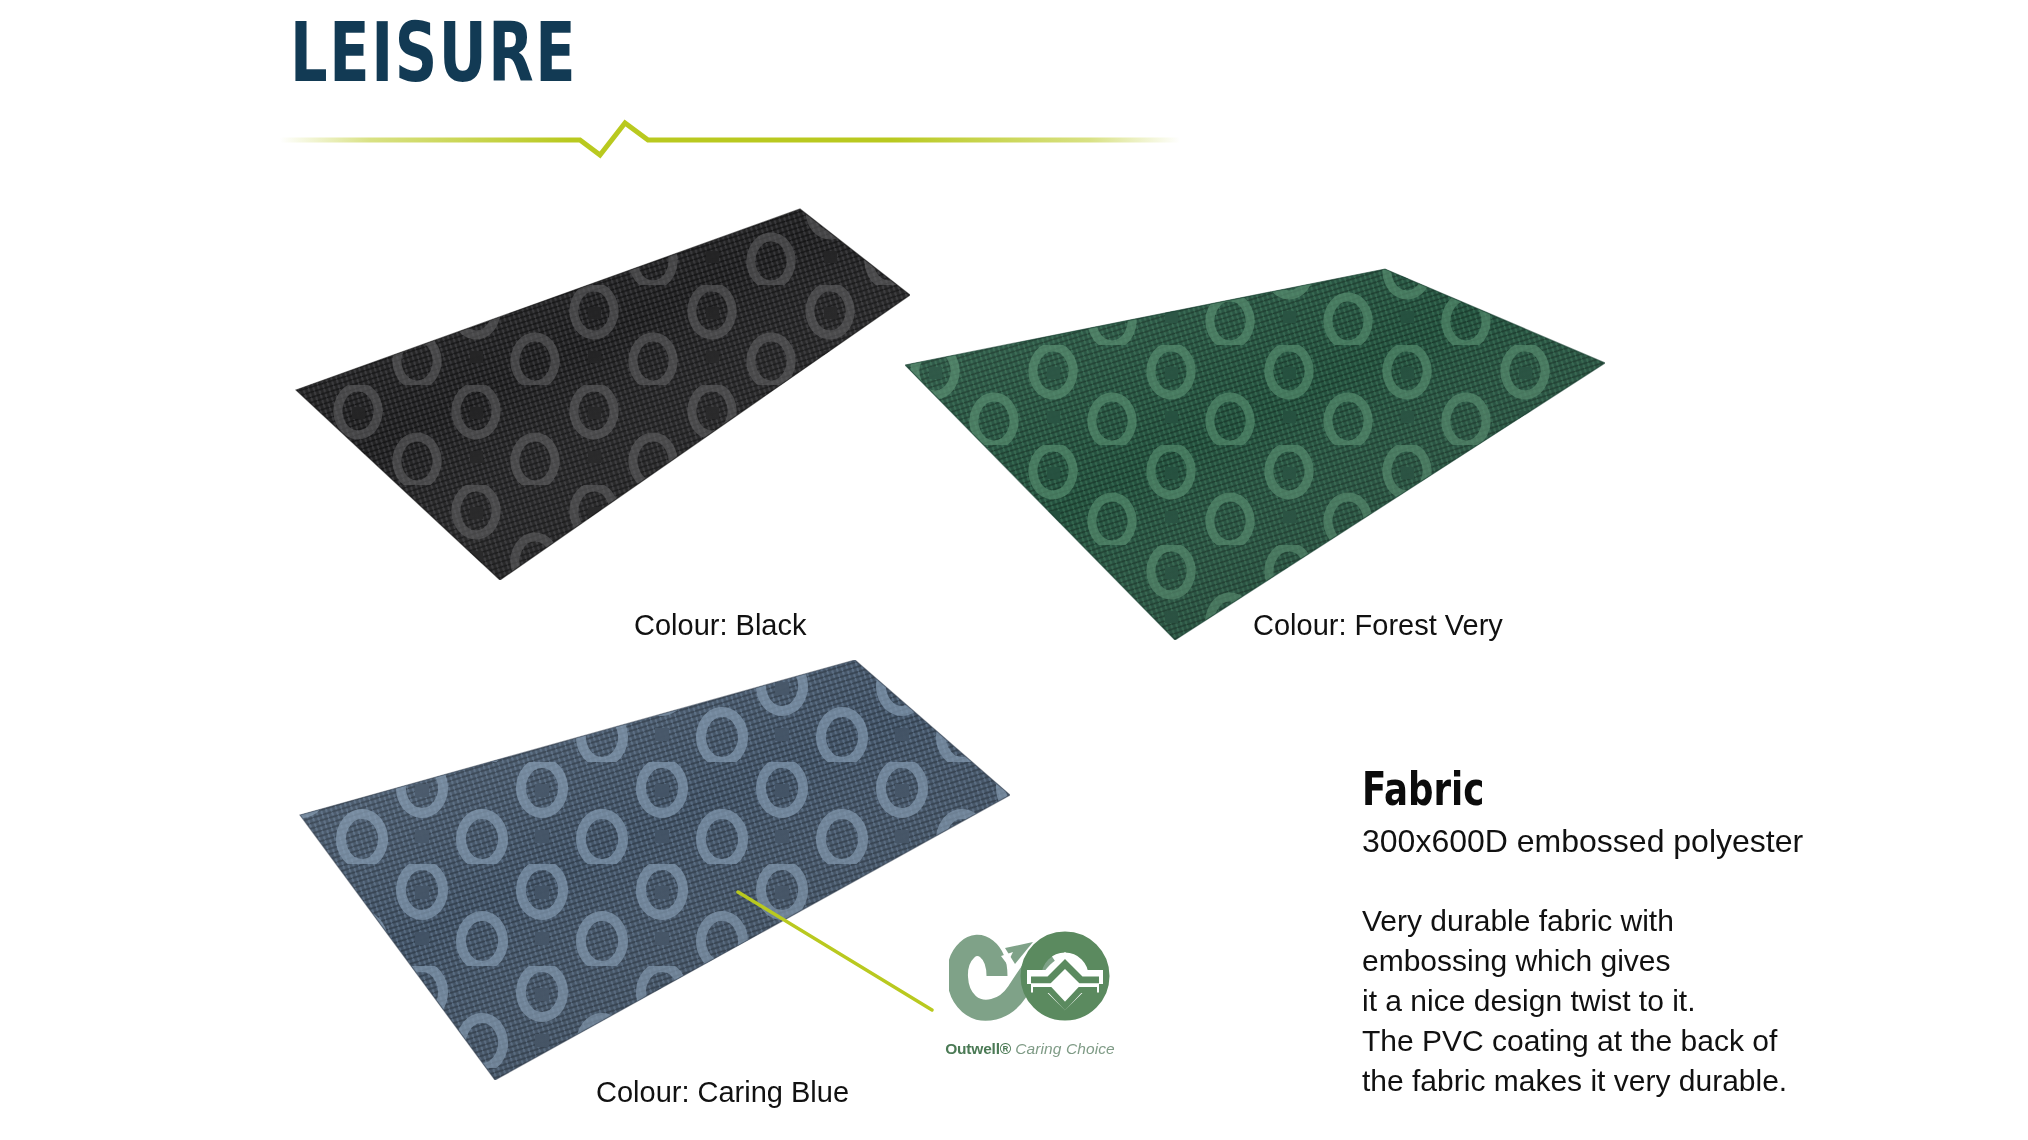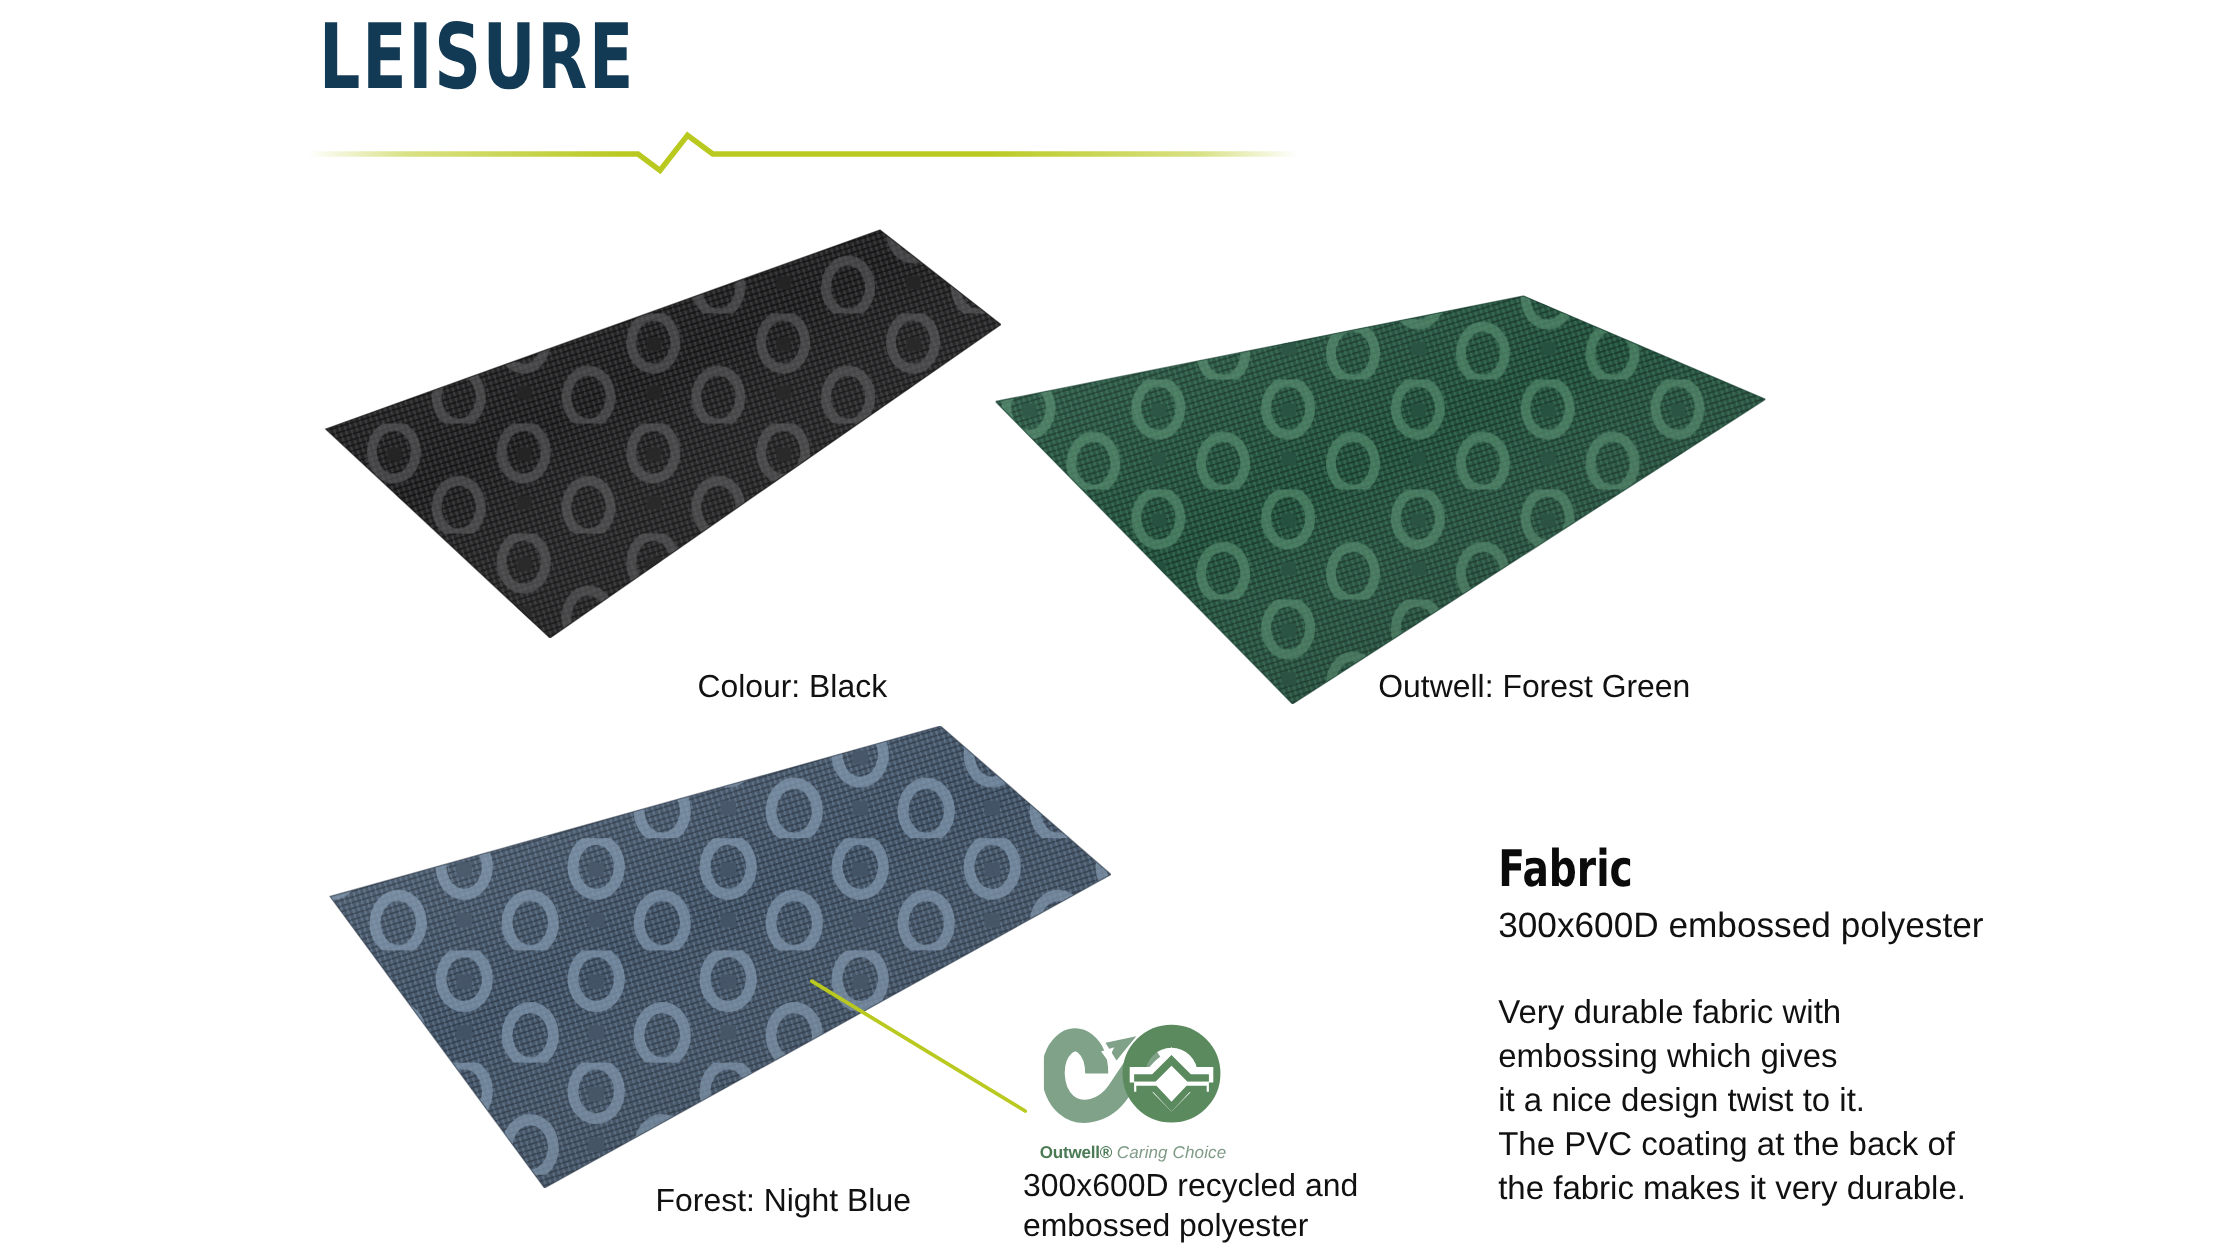--- a/index.html
+++ b/index.html
@@ -245,21 +245,21 @@
         </clipPath>
       </defs>
       <g clip-path="url(#clipG)">
         <rect x="0" y="0" width="700" height="395" fill="url(#weaveG)"></rect>
         <rect x="0" y="0" width="700" height="395" fill="url(#logoG)"></rect>
         <rect x="0" y="0" width="700" height="395" fill="url(#shadeG)"></rect>
       </g>
       <polygon points="0,120 480,24 700,118 270,395" fill="none" stroke="#10392a" stroke-width="1.2" opacity="0.55"></polygon>
     </svg>
   </div>
-  <div class="colour-label" id="label-green">Outwell: Forest Green</div>
+  <div class="colour-label" id="label-green">Colour: Forest Very</div>
 
   <div class="mat mat-blue">
     <svg width="740" height="420" viewBox="0 0 740 420">
       <defs>
         <pattern id="weaveB" width="7" height="7" patternUnits="userSpaceOnUse" patternTransform="rotate(28)">
           <rect width="7" height="7" fill="#3c4d60"></rect>
           <path d="M0,0 L7,7" stroke="#52677e" stroke-width="2.1"></path>
           <path d="M0,7 L7,0" stroke="#2a3746" stroke-width="1.6"></path>
         </pattern>
         <pattern id="logoB" width="120" height="102" patternUnits="userSpaceOnUse">
@@ -284,21 +284,21 @@
         </clipPath>
       </defs>
       <g clip-path="url(#clipB)">
         <rect x="0" y="0" width="740" height="420" fill="url(#weaveB)"></rect>
         <rect x="0" y="0" width="740" height="420" fill="url(#logoB)"></rect>
         <rect x="0" y="0" width="740" height="420" fill="url(#shadeB)"></rect>
       </g>
       <polygon points="30,155 585,0 740,135 225,420" fill="none" stroke="#2b3848" stroke-width="1.2" opacity="0.5"></polygon>
     </svg>
   </div>
-  <div class="colour-label" id="label-blue">Forest: Night Blue</div>
+  <div class="colour-label" id="label-blue">Colour: Caring Blue</div>
 
   <svg id="pointer-line" viewBox="0 0 280 160">
     <line x1="38" y1="22" x2="232" y2="140" stroke="#b9c91f" stroke-width="3.4" stroke-linecap="round"></line>
   </svg>
 
   <div id="caring-choice">
     <svg id="caring-choice-mark" viewBox="0 0 162 92">
 
       <path d="M48,46
                C48,20 30,8 18,20
@@ -315,22 +315,20 @@
       <path d="M82,50 L100,50 L116,34 L132,50 L150,50" fill="none" stroke="#5b8a5f" stroke-width="7"></path>
       <path d="M82,58 L100,58 L116,74 L132,58 L150,58" fill="none" stroke="#ffffff" stroke-width="9"></path>
       <path d="M84,60 L101,60 L116,76 L131,60 L148,60" fill="none" stroke="#5b8a5f" stroke-width="6"></path>
     </svg>
     <div id="caring-choice-wordmark">
       <span class="brand">Outwell®</span>
       <span class="tagline">Caring Choice</span>
     </div>
   </div>
 
-  <div id="recycled-caption" style="white-space: pre-line;">300x600D recycled and
-embossed polyester</div>
 
   <div id="fabric-block">
     <div id="fabric-heading">Fabric</div>
     <div id="fabric-subtitle">300x600D embossed polyester</div>
     <div id="fabric-body">Very durable fabric with
 embossing which gives
 it a nice design twist to it.
 The PVC coating at the back of
 the fabric makes it very durable.</div>
   </div>

